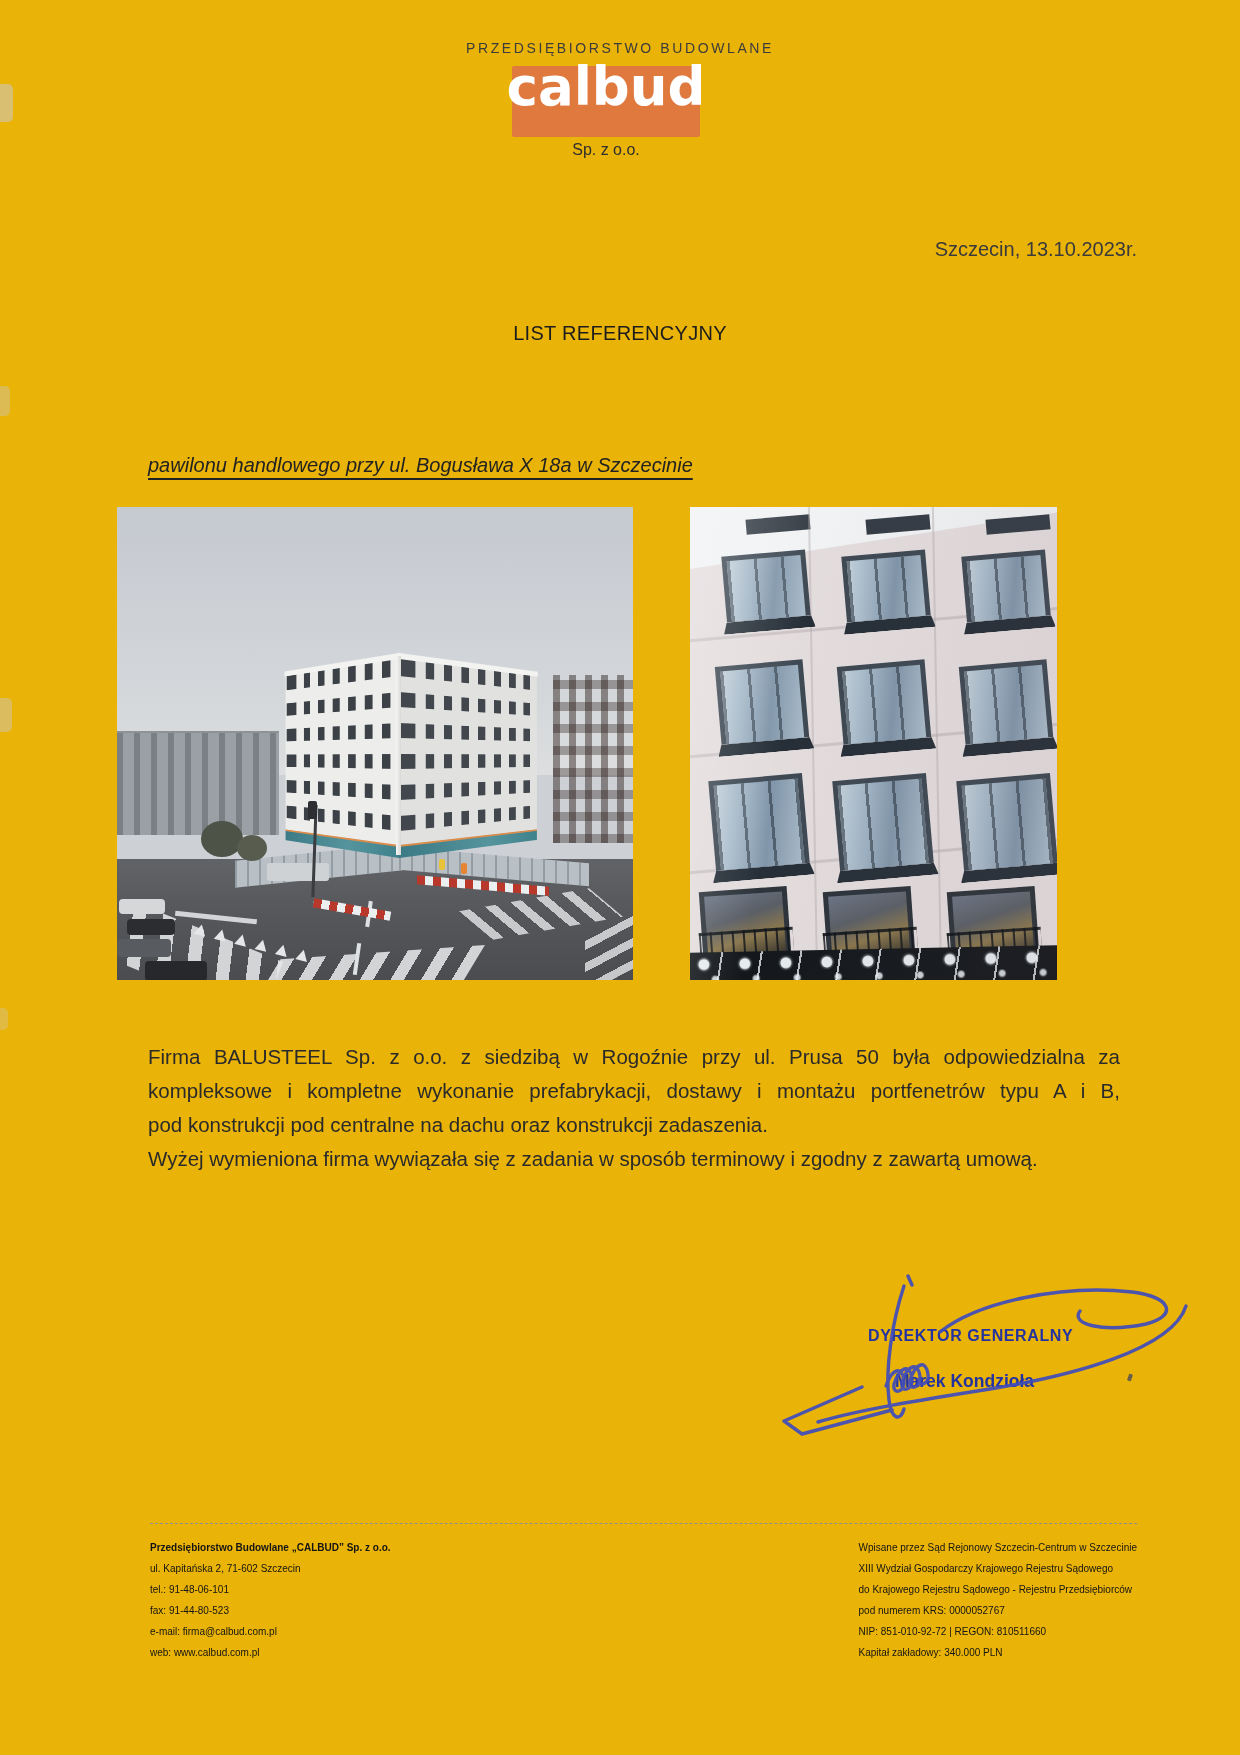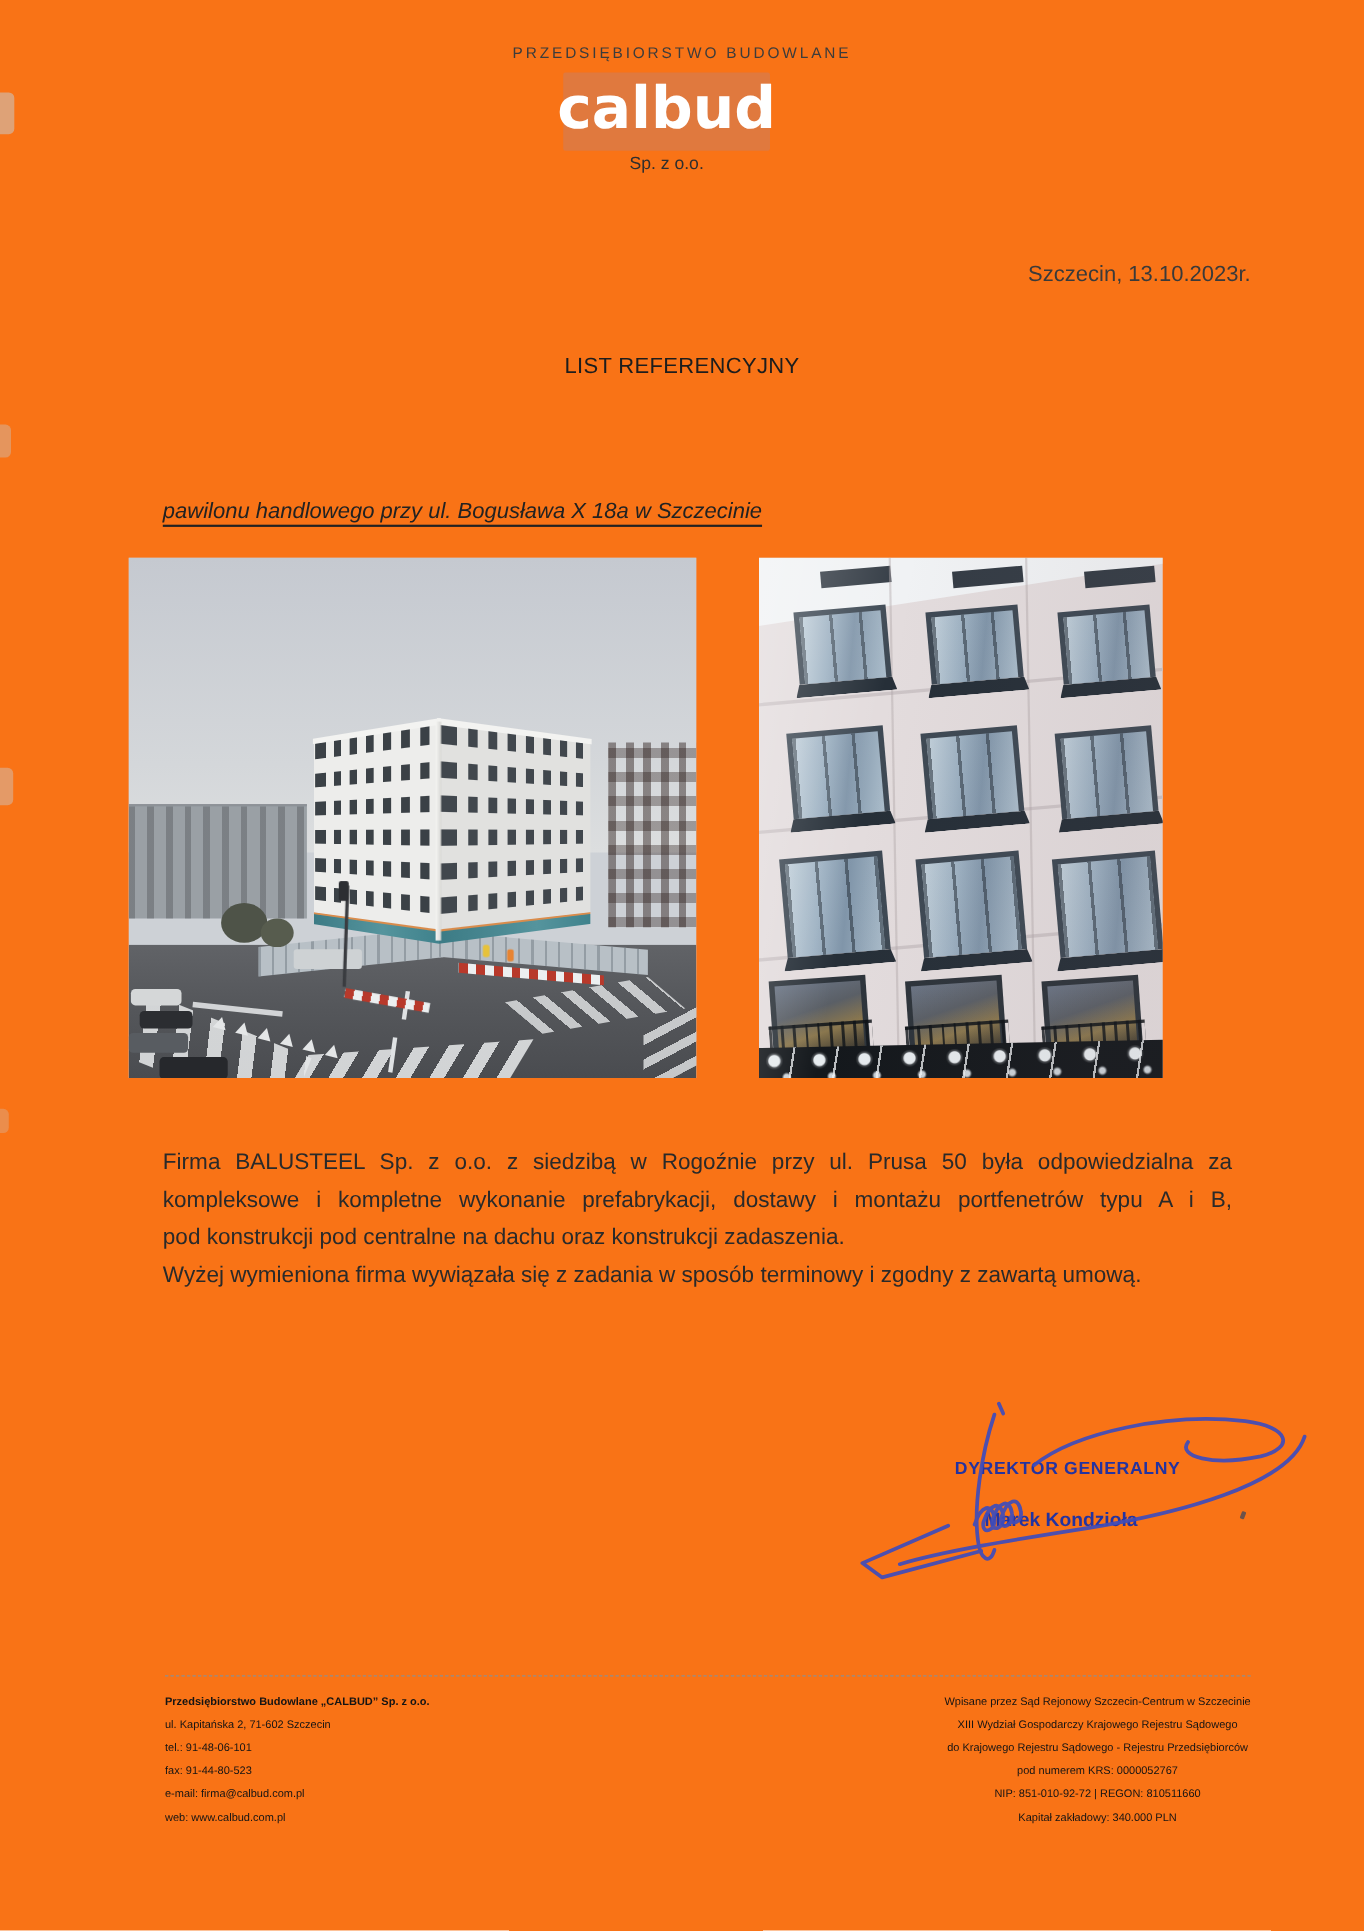--- a/index.html
+++ b/index.html
@@ -1,30 +1,30 @@
 <!DOCTYPE html>
 <html><head>
 <meta charset="utf-8">
 <style>
   html,body{margin:0;padding:0;background:#ffffff;}
-  .page{position:relative;width:1240px;height:1755px;background:#f97316;overflow:hidden;
+  .page{position:relative;width:1240px;height:1755px;background:#eab308;overflow:hidden;
         font-family:"Liberation Sans",sans-serif;color:#1f1f1f;}
   .abs{position:absolute;}
 
   
   .artifact{position:absolute;left:0;background:#c9c9c9;opacity:.55;border-radius:0 5px 5px 0;}
   .a1{top:84px;width:13px;height:38px;}
   .a2{top:386px;width:10px;height:30px;opacity:.4;}
   .a3{top:698px;width:12px;height:34px;opacity:.45;}
   .a4{top:1008px;width:8px;height:22px;opacity:.3;}
 
   
   .company-type{top:40px;left:0;width:100%;text-align:center;font-size:14px;letter-spacing:2.6px;color:#3c3c3c;}
   .logo{top:66px;left:512px;width:188px;height:71px;background:#e0793e;border-radius:2px;
-        display:flex;align-items:center;justify-content:center;}
+        display:flex;justify-content:center;}
   .logo-text{color:#fff;font-size:53px;font-weight:800;letter-spacing:0px;
              font-family:"DejaVu Sans",sans-serif;line-height:1;margin-top:-6px;}
   .company-suffix{top:141px;left:512px;width:188px;text-align:center;font-size:16px;color:#2e2e2e;}
 
   .date-line{top:238px;right:103px;font-size:20px;color:#3a3a3a;}
   .doc-title{top:322px;left:0;width:100%;text-align:center;font-size:20px;color:#1d1d1d;letter-spacing:.3px;}
 
   .subject{left:148px;width:972px;font-style:italic;font-size:20px;color:#222;
            text-decoration:underline;text-decoration-thickness:1.5px;text-underline-offset:6px;}
   .subject-1{top:374px;text-align:justify;text-align-last:justify;}
@@ -135,21 +135,21 @@
   .sig-block{left:740px;top:1270px;width:460px;height:180px;}
   .sig-role{position:absolute;left:128px;top:57px;font-size:16px;font-weight:bold;color:#2433a0;letter-spacing:.6px;z-index:2;}
   .sig-name{position:absolute;left:155px;top:101px;font-size:17.5px;font-weight:bold;color:#2433a0;z-index:2;}
   .sig-ink{position:absolute;left:0;top:0;z-index:3;}
   .sig-dot{position:absolute;left:388px;top:104px;width:4px;height:7px;background:#4a4a58;transform:rotate(20deg);opacity:.8;border-radius:1px;}
 
   
   .footer-rule{left:150px;top:1523px;width:987px;border-top:1.5px dashed #8f8f8f;height:0;}
   .footer-col{top:1537px;font-size:10px;line-height:21px;color:#141414;}
   .footer-left{left:150px;}
-  .footer-right{right:103px;text-align:center;}
+  .footer-right{right:103px;text-align:left;}
   .f-bold{font-weight:bold;}
 </style>
 </head>
 <body>
 
 <div class="page">
 
   <div class="artifact a1"></div>
   <div class="artifact a2"></div>
   <div class="artifact a3"></div>

